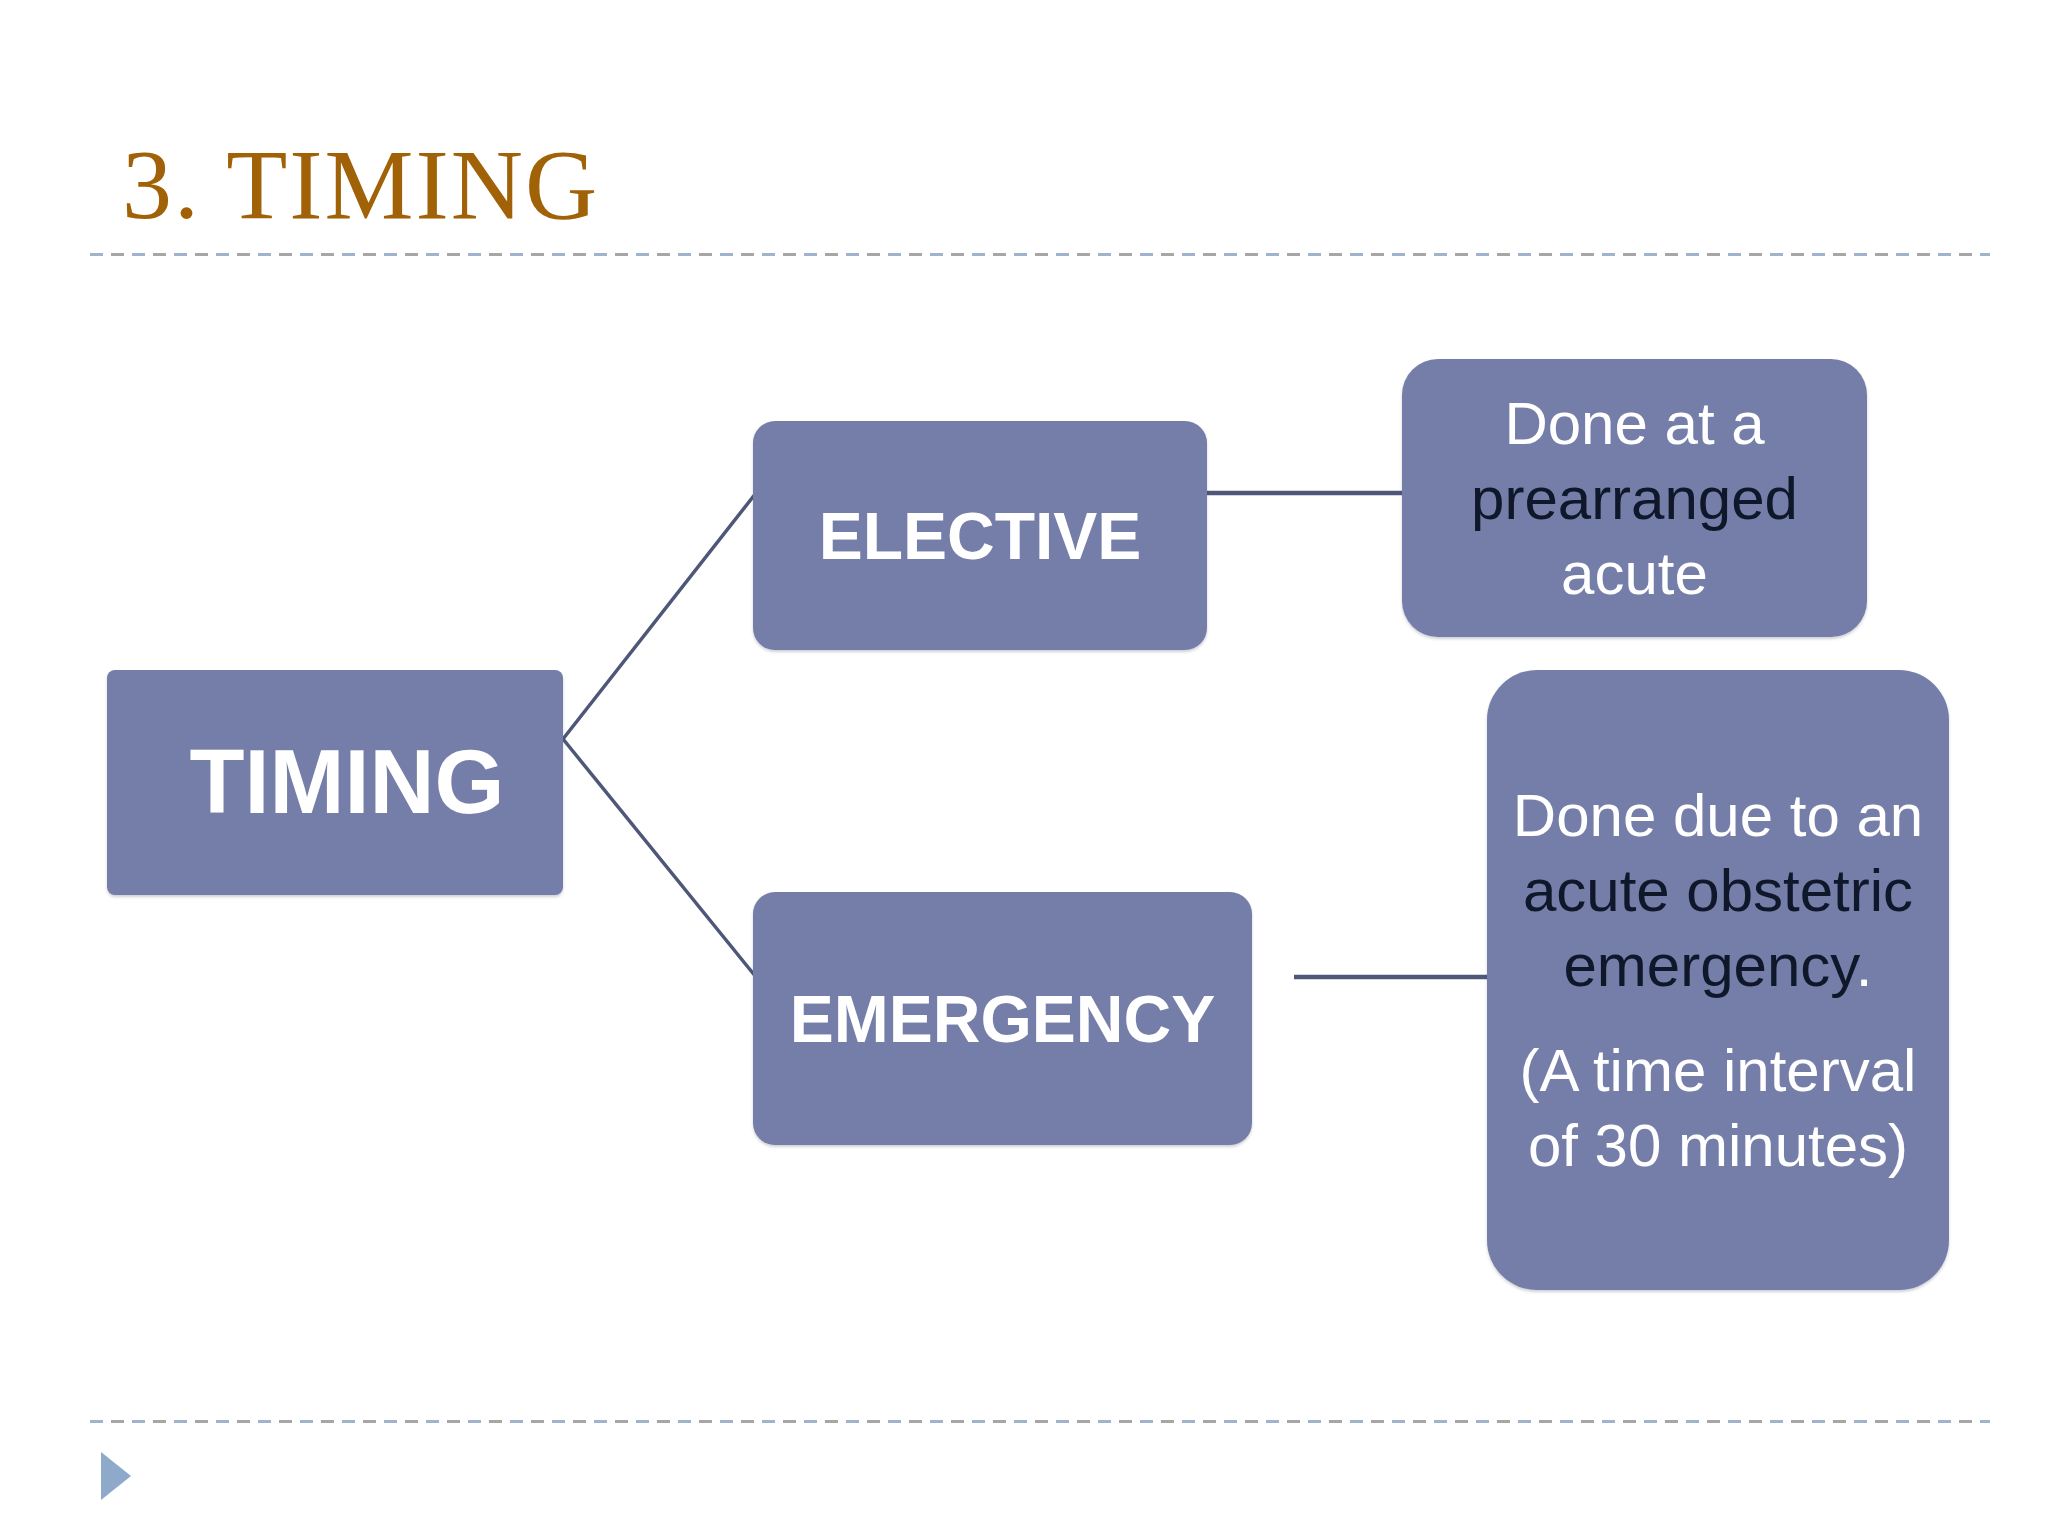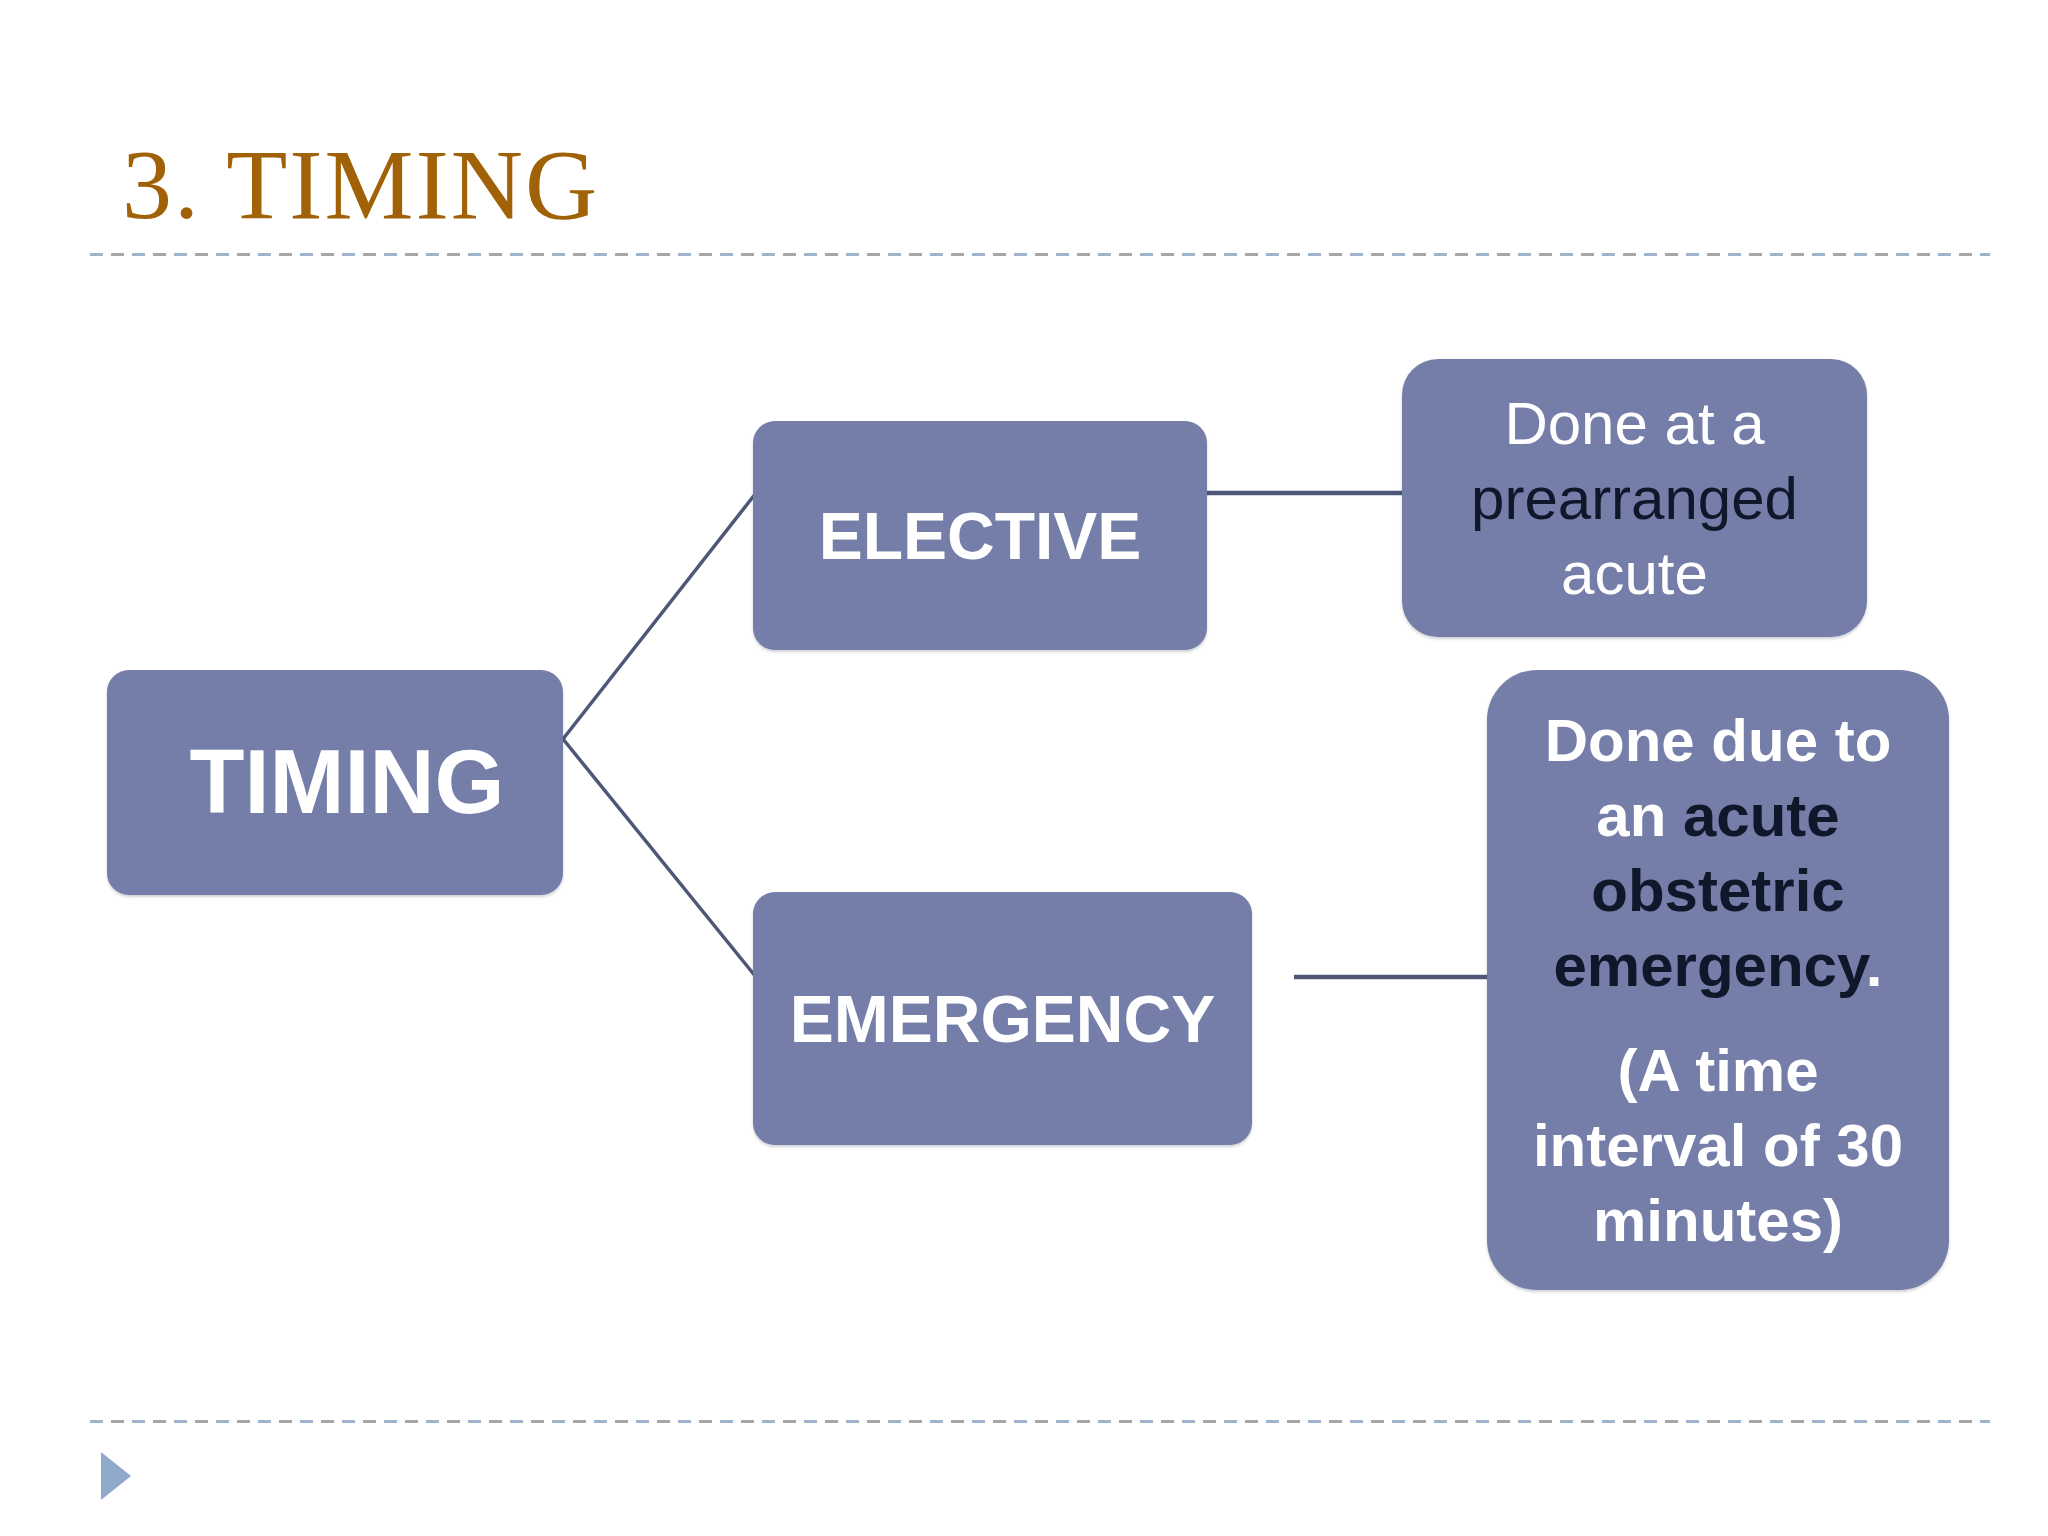--- a/index.html
+++ b/index.html
@@ -47,21 +47,21 @@
     align-items:center;
     justify-content:center;
     text-align:center;
     box-shadow:0 2px 3px rgba(40,44,70,0.22);
     box-sizing:border-box;
   }
   .node.label-node{font-weight:bold;margin-top:42px;}
 
   .node-timing{
     left:107px;top:628px;width:456px;height:225px;
-    border-radius:22px;font-size:90px;padding-left:24px;
+    border-radius:8px;font-size:90px;padding-left:24px;
   }
   .node-elective{
     left:753px;top:379px;width:454px;height:229px;
     border-radius:22px;font-size:66px;
   }
   .node-emergency{
     left:753px;top:850px;width:499px;height:253px;
     border-radius:22px;font-size:66px;
   }
   .node-elective-detail{
@@ -69,21 +69,20 @@
     border-radius:36px;
     font-size:60px;line-height:1.25;
     padding:0 26px;
   }
   .node-emergency-detail{
     left:1487px;top:670px;width:462px;height:620px;
     border-radius:50px;
     font-size:60px;line-height:1.25;
     padding:0 18px;
     flex-direction:column;
-    font-weight:bold;
   }
   .node p{margin:0;}
   .node .note{margin-top:30px;}
   .hl{color:#0f172a;}
 
   
   .nav-triangle{
     position:absolute;
     left:101px;top:1452px;
     width:0;height:0;

